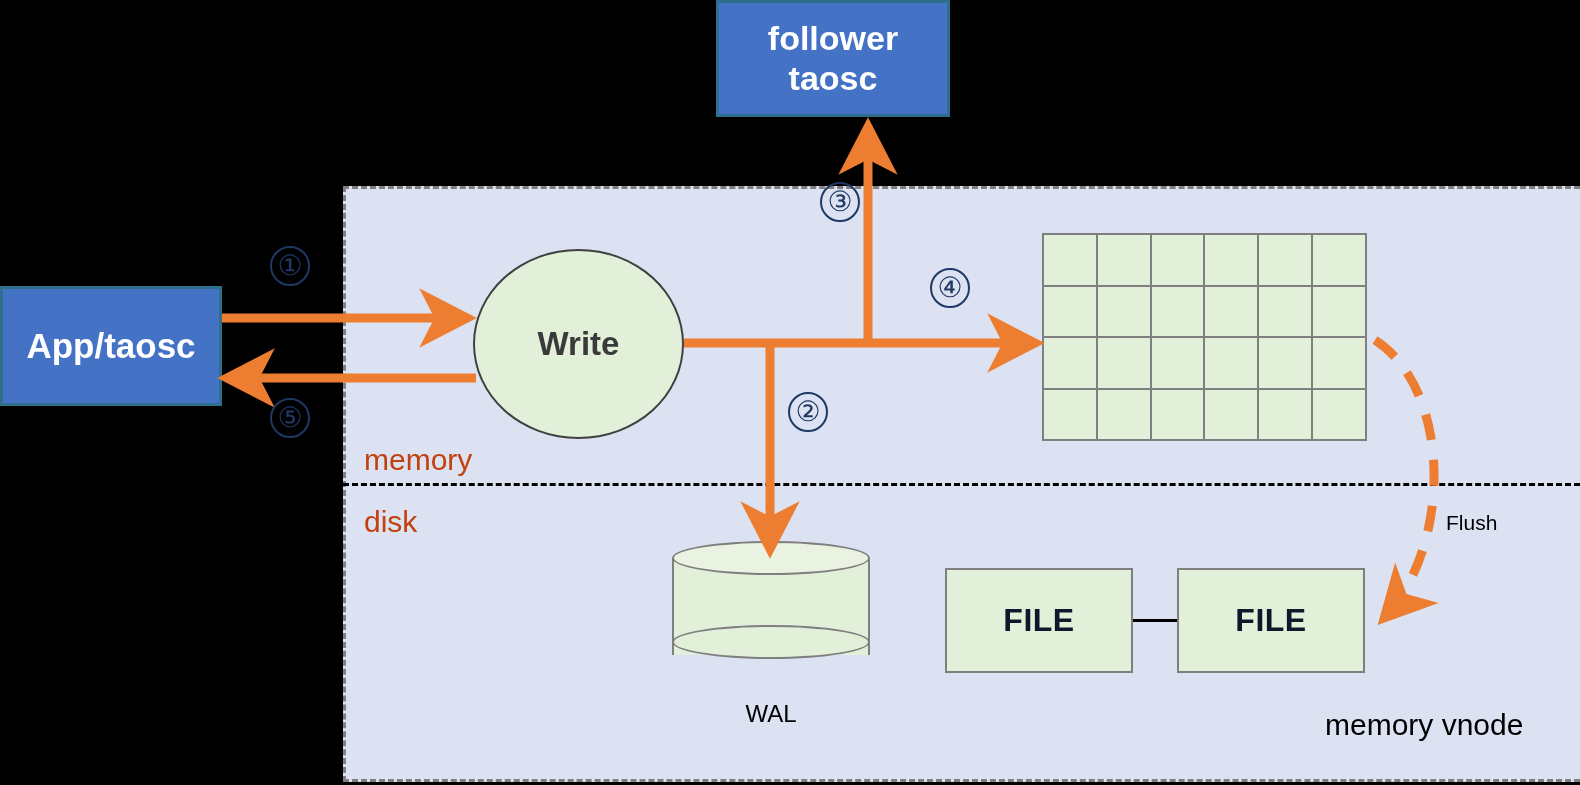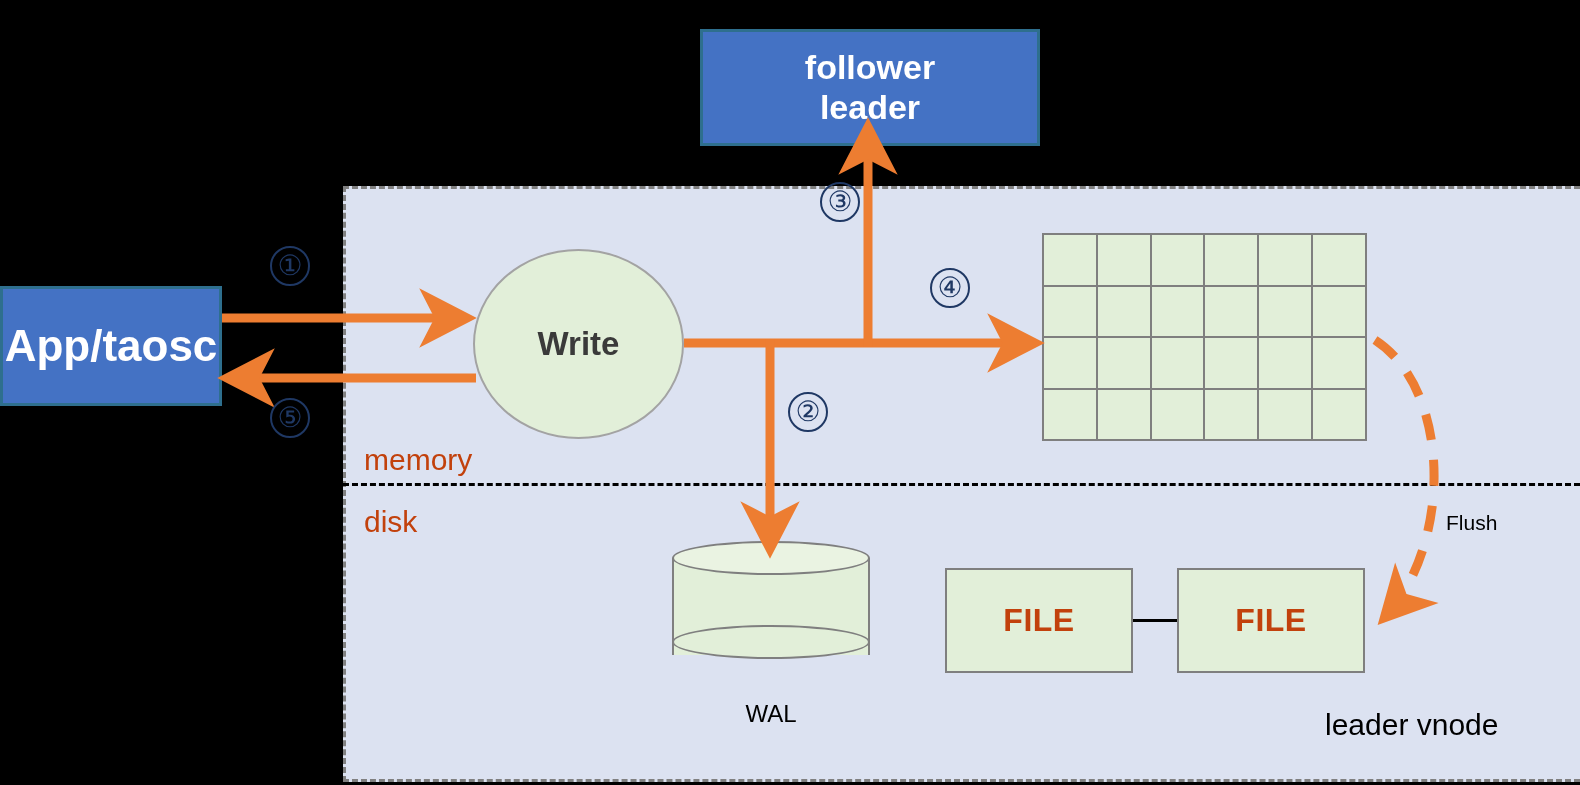--- a/index.html
+++ b/index.html
@@ -37,46 +37,45 @@
     box-sizing: border-box;
     display: flex;
     align-items: center;
     justify-content: center;
     color: #ffffff;
     font-weight: bold;
     text-align: center;
     line-height: 1.15;
   }
   #follower-vnode {
-    left: 700px;
+    left: 716px;
     top: 0px;
-    width: 340px;
+    width: 234px;
     height: 117px;
     font-size: 34px;
-    margin-top: 29px;
   }
   #app-taosc {
     left: 0px;
     top: 286px;
     width: 222px;
     height: 120px;
-    font-size: 44px;
+    font-size: 35px;
   }
   .blue-box span { display: block; }
 
   
   #write-circle {
     position: absolute;
     left: 473px;
     top: 249px;
     width: 211px;
     height: 190px;
     border-radius: 50%;
     background: #e2efd9;
-    border: 2px solid #a3a3a3;
+    border: 2px solid #404040;
     box-sizing: border-box;
     display: flex;
     align-items: center;
     justify-content: center;
     font-size: 33px;
     font-weight: bold;
     color: #3a3a3a;
   }
 
   
@@ -148,21 +147,21 @@
   .file-box {
     position: absolute;
     background: #e2efd9;
     border: 2px solid #7f7f7f;
     box-sizing: border-box;
     display: flex;
     align-items: center;
     justify-content: center;
     font-size: 32px;
     font-weight: bold;
-    color: #c2410c;
+    color: #0f172a;
     letter-spacing: 0.5px;
   }
   #file-box-1 { left: 945px; top: 568px; width: 188px; height: 105px; }
   #file-box-2 { left: 1177px; top: 568px; width: 188px; height: 105px; }
   #file-link {
     position: absolute;
     left: 1133px;
     top: 619px;
     width: 44px;
     height: 3px;
@@ -277,21 +276,21 @@
 
   <div class="file-box" id="file-box-1">FILE</div>
   <div id="file-link"></div>
   <div class="file-box" id="file-box-2">FILE</div>
 
   <div id="write-circle">Write</div>
 
   <div class="blue-box" id="follower-vnode">
     <div>
       <span>follower</span>
-      <span>leader</span>
+      <span>taosc</span>
     </div>
   </div>
   <div class="blue-box" id="app-taosc">App/taosc</div>
 
   <svg id="arrows" viewBox="0 0 1580 785">
     <defs>
       <marker id="ahead" markerWidth="7" markerHeight="7" refX="5.4" refY="3.5" orient="auto" markerUnits="strokeWidth">
         <path d="M0.2,0.2 L6.6,3.5 L0.2,6.8 L1.9,3.5 Z" fill="#ed7d31"></path>
       </marker>
     </defs>
@@ -309,15 +308,15 @@
     <path d="M 1375 340 C 1452 390, 1452 545, 1385 617" fill="none" stroke="#ed7d31" stroke-width="9" stroke-dasharray="26 20" marker-end="url(#ahead)"></path>
   </svg>
 
   <div class="step-num" id="step-1">①</div>
   <div class="step-num" id="step-2">②</div>
   <div class="step-num" id="step-3">③</div>
   <div class="step-num" id="step-4">④</div>
   <div class="step-num" id="step-5">⑤</div>
 
   <div id="flush-label">Flush</div>
-  <div id="leader-vnode-label">leader vnode</div>
+  <div id="leader-vnode-label">memory vnode</div>
 
 </div>
 
 </body></html>

